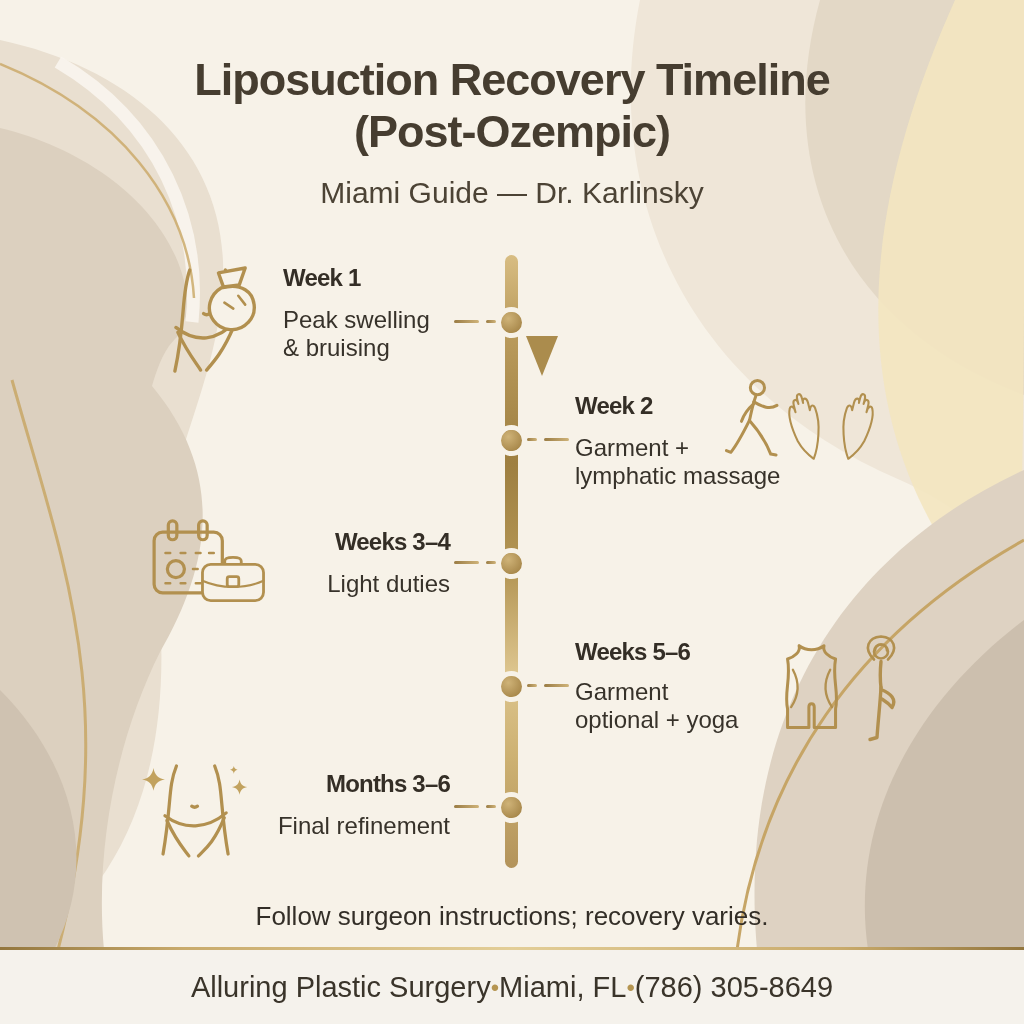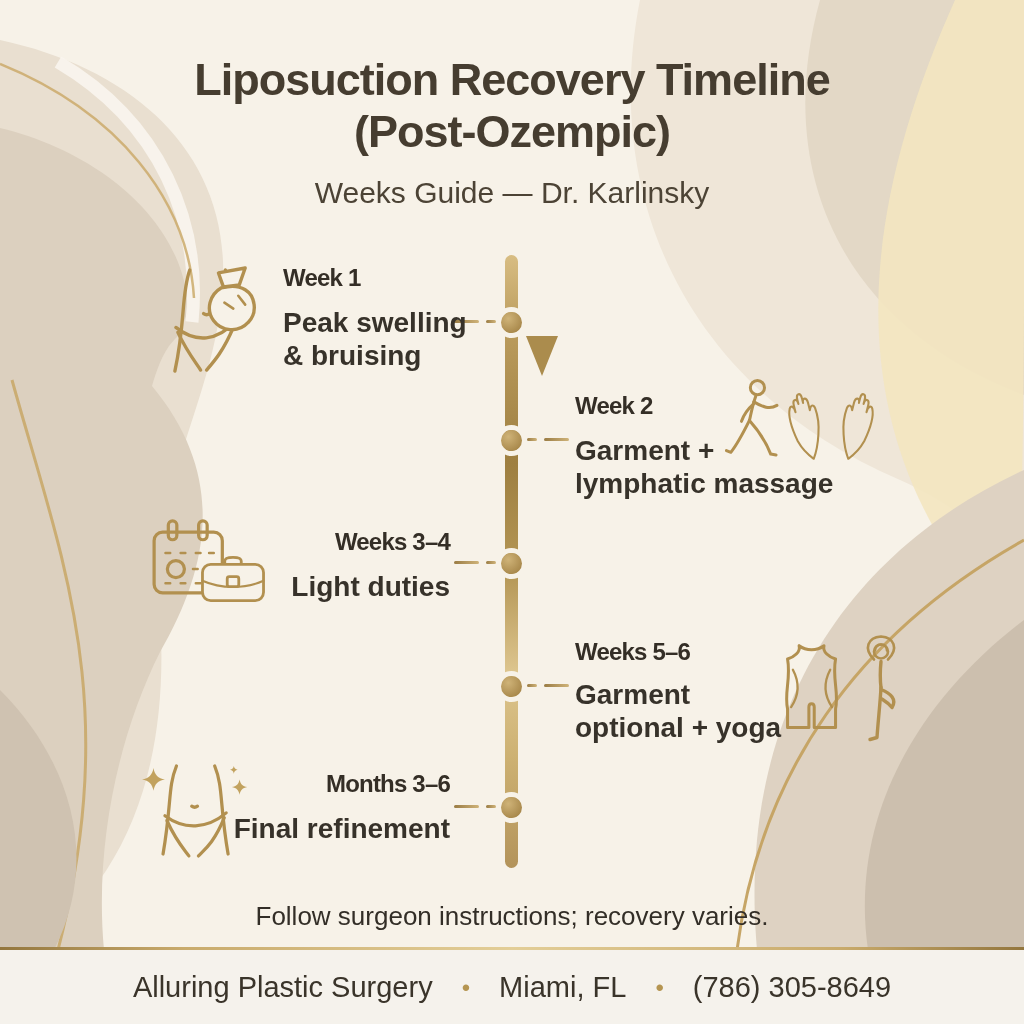--- a/index.html
+++ b/index.html
@@ -31,21 +31,21 @@
     box-shadow:0 0 0 5px #f7f2e8;
   }
   .conn{position:absolute;height:3px;width:42px;display:flex;align-items:center;}
   .conn .seg{height:3px;border-radius:2px;background:linear-gradient(90deg,#9a7c44,#cfb379);}
   .conn .s-long{width:25px;} .conn .s-short{width:10px;} .conn .gap{width:7px;}
   
   .ms-title{
     position:absolute;margin:0;font-size:24px;font-weight:700;letter-spacing:-0.8px;color:#342e26;
   }
   .ms-desc{
-    position:absolute;font-size:28px;font-weight:700;color:#37322a;line-height:1.18;
+    position:absolute;font-size:24px;font-weight:400;color:#37322a;line-height:1.18;
   }
   .ta-r{text-align:right;}
   
   .icon{position:absolute;}
   .icon svg{width:100%;height:100%;display:block;}
   .icon .ln{fill:none;stroke:#b2904f;stroke-width:3.4;stroke-linecap:round;stroke-linejoin:round;}
   .icon .ln-thin{fill:none;stroke:#b2904f;stroke-width:2.6;stroke-linecap:round;stroke-linejoin:round;}
   .icon .occl{fill:#f7f2e8;stroke:#b2904f;stroke-width:3.4;stroke-linecap:round;stroke-linejoin:round;}
   .icon .spark{fill:#c2a25e;stroke:none;}
   
@@ -53,21 +53,21 @@
     position:absolute;left:0;top:901px;width:1024px;text-align:center;
     font-size:26px;color:#332e27;
   }
   .divider{
     position:absolute;left:0;top:947px;width:1024px;height:3px;
     background:linear-gradient(90deg,#93763e,#c9ab6c 18%,#e3ce97 50%,#c9ab6c 82%,#93763e);
   }
   .footer-band{
     position:absolute;left:0;top:950px;width:1024px;height:74px;
     background:#f5f2ec;
-    display:flex;align-items:center;justify-content:center;gap:29px;
+    display:flex;align-items:center;justify-content:center;gap:0;
     font-size:29px;color:#3a342a;
   }
   .footer-band .dot{color:#b59551;font-size:24px;line-height:1;transform:translateY(1px);}
 </style>
 </head>
 <body>
 
 <div class="canvas">
 
   <svg class="bg" viewBox="0 0 1024 1024" preserveAspectRatio="none">
@@ -86,21 +86,21 @@
     <path d="M58,62 C160,122 202,222 192,322" stroke="#f9f5ee" stroke-width="13" fill="none" opacity="0.9"></path>
     <path d="M0,64 C118,112 188,200 194,298" stroke="#cbaa6b" stroke-width="2.5" fill="none" opacity="0.85"></path>
     <path d="M12,380 C62,560 122,700 58,950" stroke="#c9a86a" stroke-width="3" fill="none" opacity="0.9"></path>
     <path d="M0,690 C72,762 100,860 54,950 L0,950 Z" fill="#cfc2b1"></path>
   </svg>
 
   <div class="title">
     <div>Liposuction Recovery Timeline</div>
     <div>(Post-Ozempic)</div>
   </div>
-  <div class="subtitle">Weeks Guide — Dr. Karlinsky</div>
+  <div class="subtitle">Miami Guide — Dr. Karlinsky</div>
 
   <div class="tl-bar"></div>
 
   <div class="icon abs" style="left:523px;top:264px;width:40px;height:120px;">
     <svg viewBox="0 0 40 120">
       <defs>
         <linearGradient id="agrad" x1="0" y1="0" x2="0" y2="1">
           <stop offset="0" stop-color="#dcc48d" stop-opacity="0.45"></stop>
           <stop offset="0.5" stop-color="#c2a263"></stop>
           <stop offset="1" stop-color="#a8894c"></stop>

